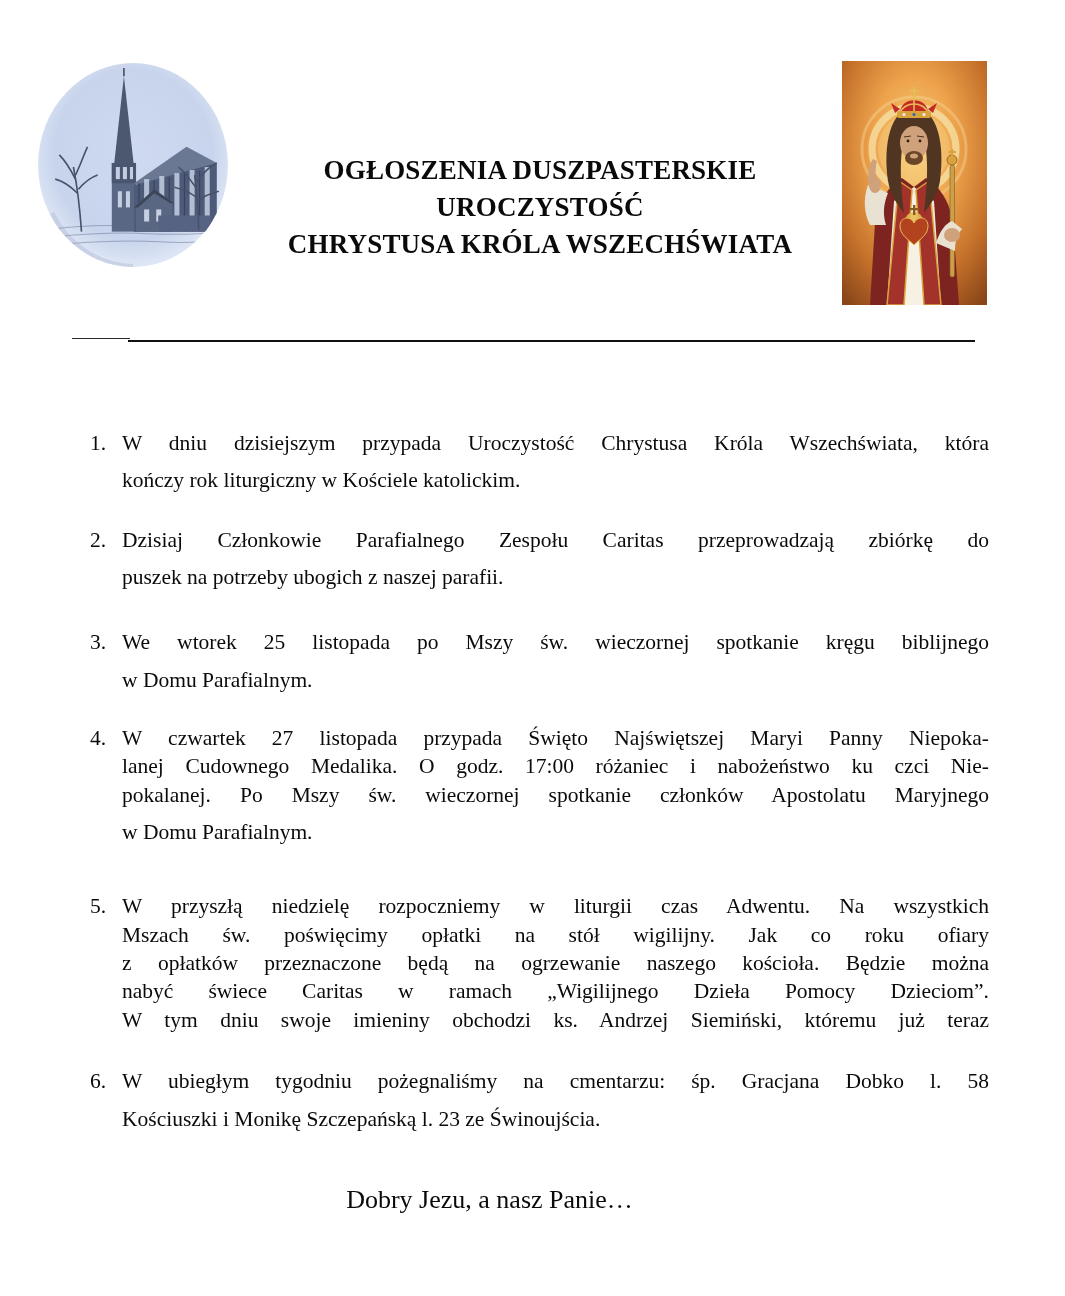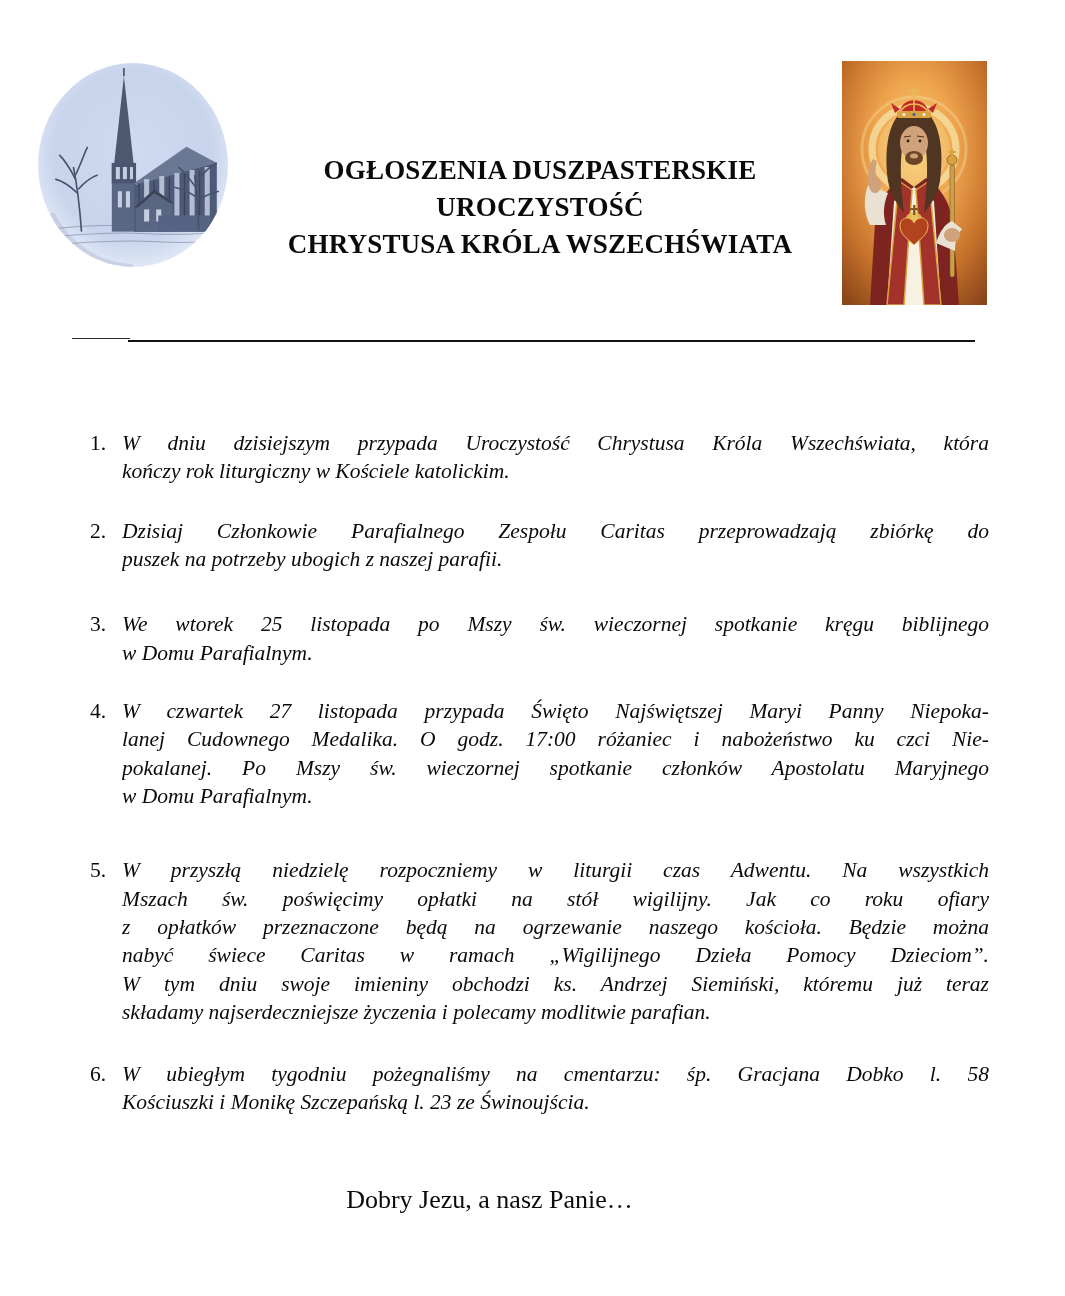--- a/index.html
+++ b/index.html
@@ -26,23 +26,23 @@
   .item{display:flex;margin-bottom:31px;}
   .item:nth-child(2){margin-bottom:37px;}
   .item:nth-child(3){margin-bottom:30px;}
   .item:nth-child(4){margin-bottom:46px;}
   .item:nth-child(5){margin-bottom:33px;}
   .item:last-child{margin-bottom:0;}
   .num{width:32px;flex:0 0 32px;}
   .lines{flex:1 1 auto;min-width:0;}
   .jline{
     text-align:justify;text-align-last:justify;
-    height:28.35px;overflow:hidden;white-space:normal;font-style:italic;
-  }
-  .jline.lastline{text-align-last:left;}
+    height:28.35px;overflow:hidden;white-space:normal;
+  }
+  .jline.lastline{text-align-last:left;margin-top:9px;}
   
   .closing{
     position:absolute;left:90px;top:1184px;width:867px;
     text-align:center;font-size:26px;line-height:32px;
     transform:translateX(-34px);
   }
 </style>
 </head>
 <body>
 
@@ -234,21 +234,20 @@
         </div>
       </div>
       <div class="item">
         <div class="num">5.</div>
         <div class="lines">
           <div class="jline">W przyszłą niedzielę rozpoczniemy w liturgii czas Adwentu. Na wszystkich</div>
           <div class="jline">Mszach św. poświęcimy opłatki na stół wigilijny. Jak co roku ofiary</div>
           <div class="jline">z opłatków przeznaczone będą na ogrzewanie naszego kościoła. Będzie można</div>
           <div class="jline">nabyć świece Caritas w ramach „Wigilijnego Dzieła Pomocy Dzieciom”.</div>
           <div class="jline">W tym dniu swoje imieniny obchodzi ks. Andrzej Siemiński, któremu już teraz</div>
-          <div class="jline lastline">składamy najserdeczniejsze życzenia i polecamy modlitwie  parafian.</div>
         </div>
       </div>
       <div class="item">
         <div class="num">6.</div>
         <div class="lines">
           <div class="jline">W ubiegłym tygodniu pożegnaliśmy na cmentarzu: śp. Gracjana Dobko l. 58</div>
           <div class="jline lastline">Kościuszki i Monikę Szczepańską l. 23 ze Świnoujścia.</div>
         </div>
       </div>
     </div>

